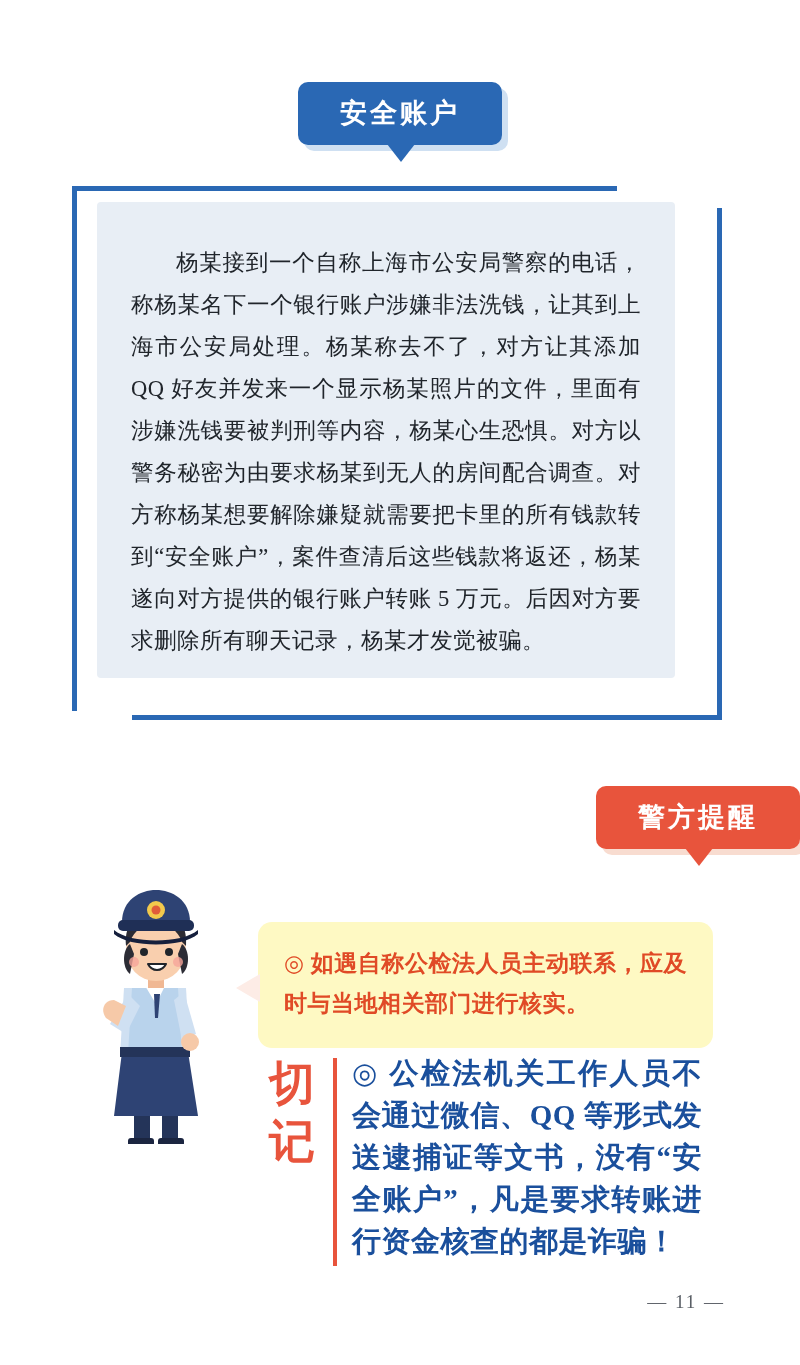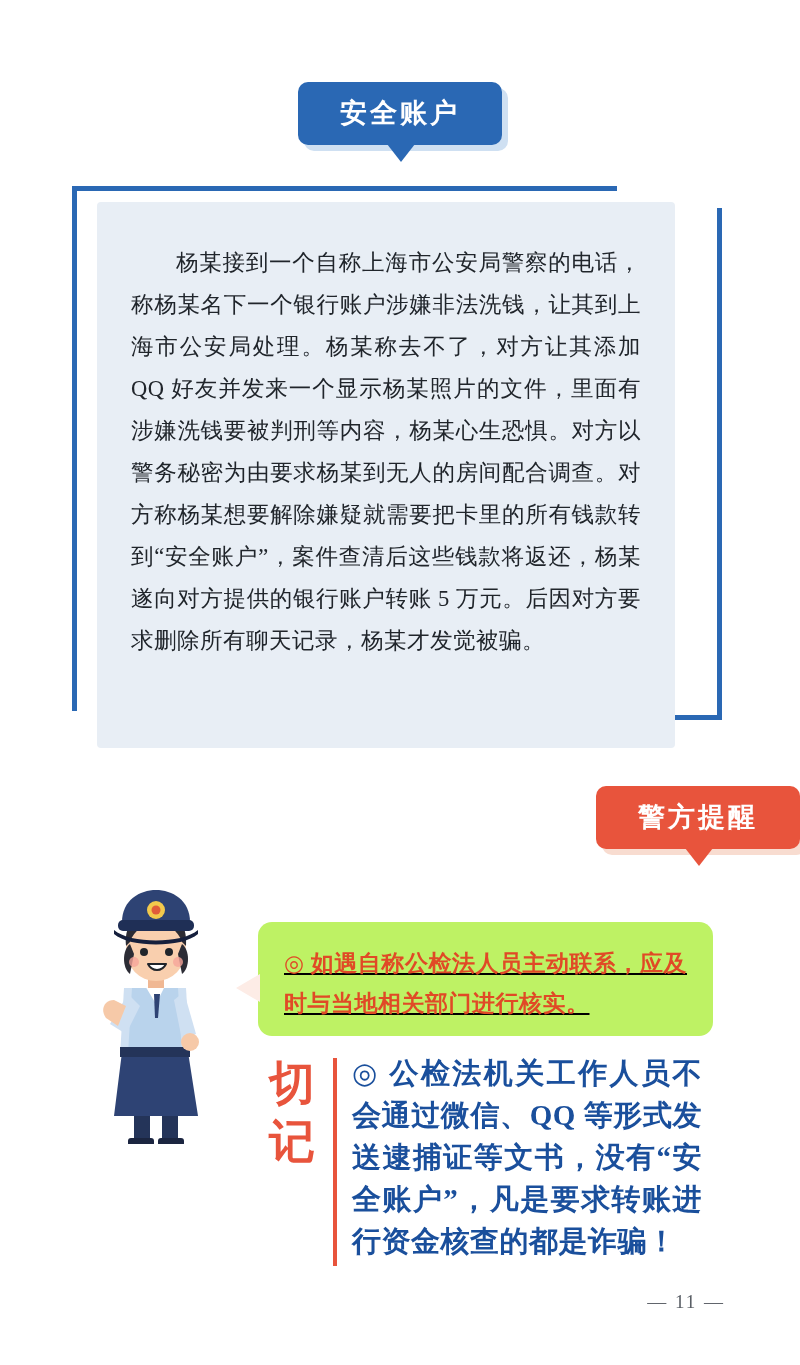--- a/index.html
+++ b/index.html
@@ -89,21 +89,21 @@
     bottom: 0; right: 0;
     width: 590px;
     height: 5px;
     background: #2a68b4;
   }
   .case-box {
     position: absolute;
     top: 16px;
     left: 25px;
     width: 578px;
-    height: 546px;
+    height: 476px;
     background: #e8eef5;
     border-radius: 4px;
     box-sizing: border-box;
     padding: 40px 34px 0 34px;
   }
   .case-text {
     font-size: 22.5px;
     line-height: 42px;
     color: #20252b;
     text-align: justify;
@@ -129,25 +129,24 @@
     width: 175px;
     height: 260px;
   }
 
   
   .bubble {
     position: absolute;
     left: 258px;
     top: 922px;
     width: 455px;
-    background: #bef264;
+    background: #fef9c3;
     border-radius: 14px;
-    padding: 22px 26px 12px 26px;
+    padding: 22px 26px 24px 26px;
     box-sizing: border-box;
-    text-decoration: underline;
   }
   .bubble:before {
     content: "";
     position: absolute;
     left: -22px;
     top: 52px;
     width: 0; height: 0;
     border-top: 14px solid transparent;
     border-bottom: 14px solid transparent;
     border-right: 24px solid #fdece6;

